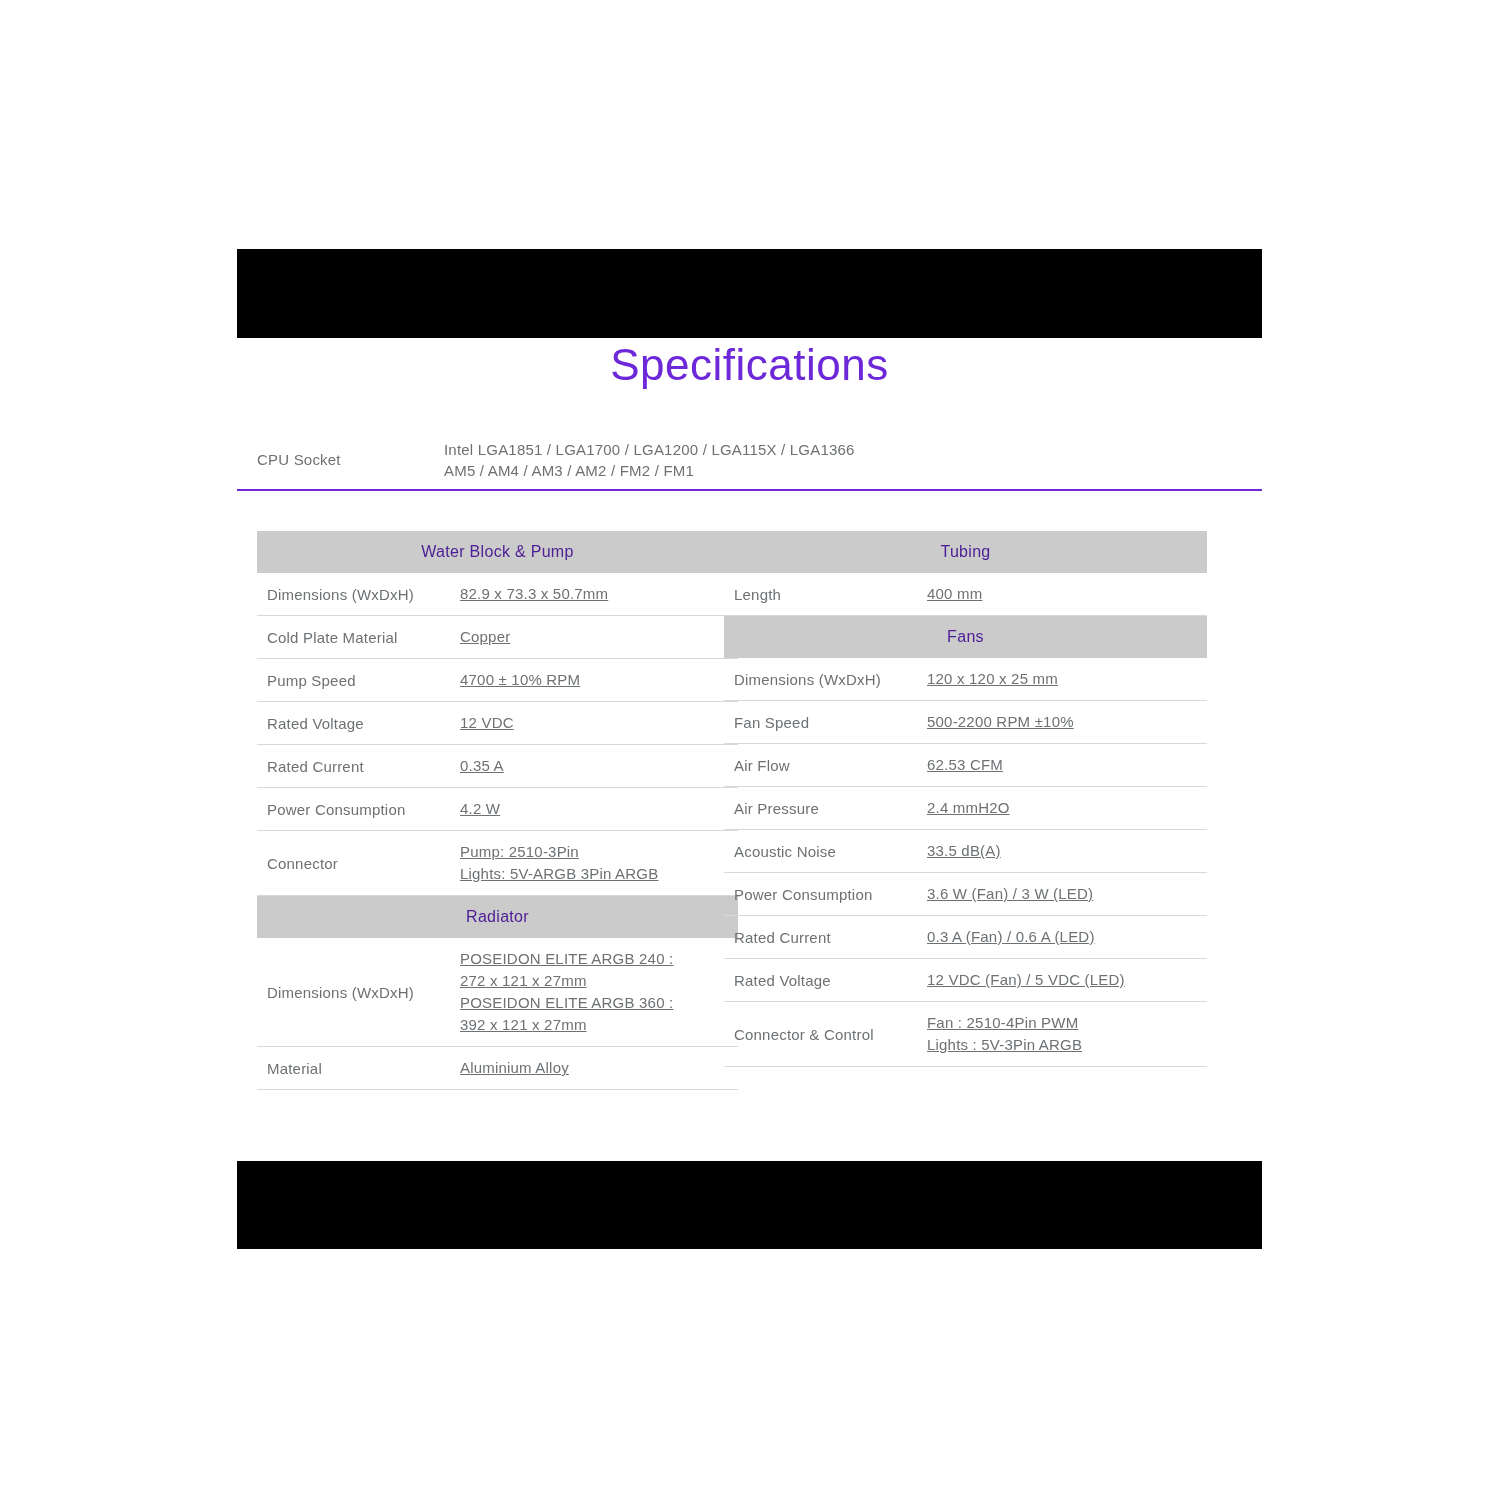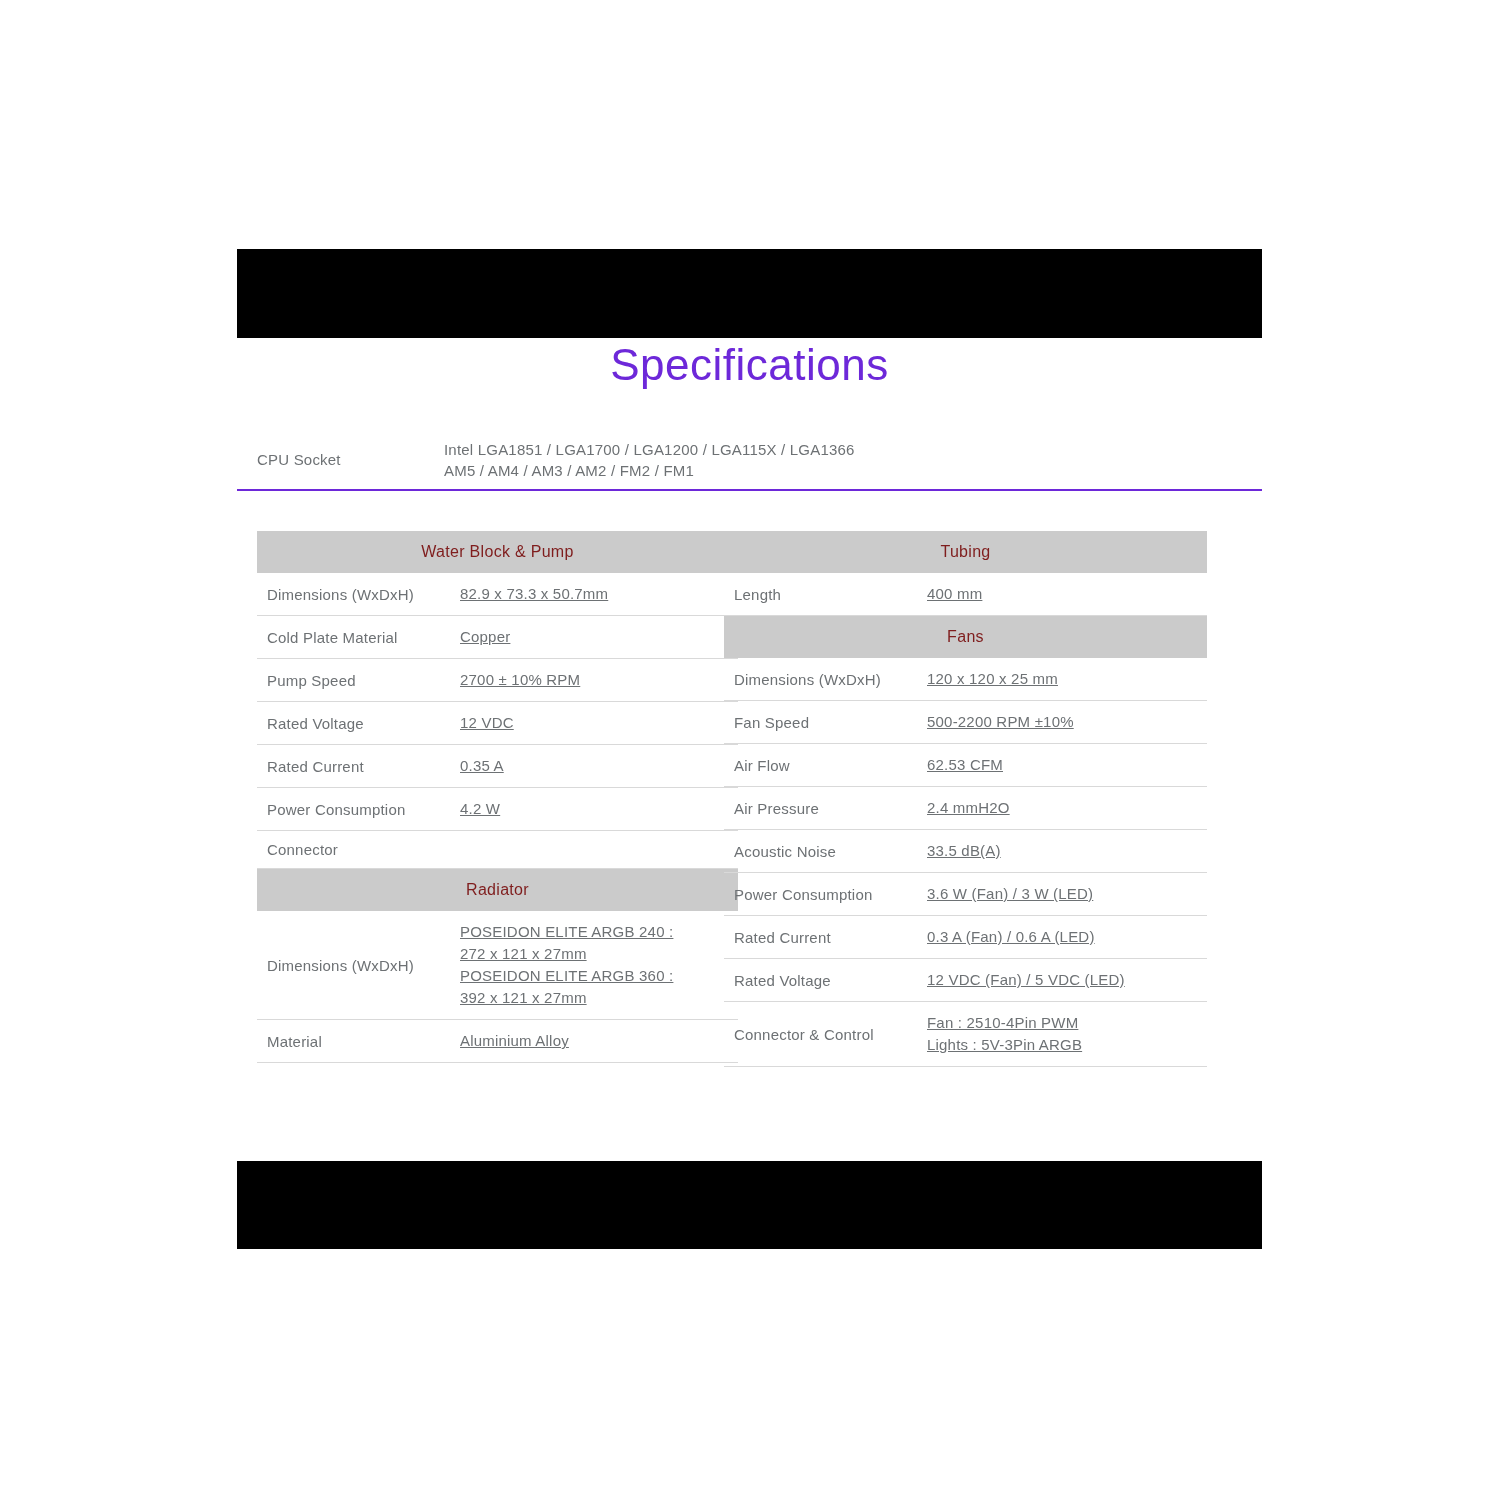--- a/index.html
+++ b/index.html
@@ -63,21 +63,21 @@
   }
   .spec-column.left  { left: 257px; width: 481px; }
   .spec-column.right { left: 724px; width: 483px; }
 
   .table-header {
     background: #cbcbcb;
     height: 42px;
     line-height: 42px;
     text-align: center;
     font-size: 16px;
-    color: #7f1d1d;
+    color: #4c1d95;
     letter-spacing: 0.3px;
   }
   .row {
     display: flex;
     border-bottom: 1px solid #d9d9d9;
     padding: 10px 0;
   }
   .cell.label {
     width: 203px;
     padding-left: 10px;
@@ -116,21 +116,21 @@
     </div>
     <div class="row">
       <div class="cell label">Cold Plate Material</div>
       <div class="cell value">
         <div class="line">Copper</div>
       </div>
     </div>
     <div class="row">
       <div class="cell label">Pump Speed</div>
       <div class="cell value">
-        <div class="line">2700 ± 10% RPM</div>
+        <div class="line">4700 ± 10% RPM</div>
       </div>
     </div>
     <div class="row">
       <div class="cell label">Rated Voltage</div>
       <div class="cell value">
         <div class="line">12 VDC</div>
       </div>
     </div>
     <div class="row">
       <div class="cell label">Rated Current</div>
@@ -139,20 +139,24 @@
       </div>
     </div>
     <div class="row">
       <div class="cell label">Power Consumption</div>
       <div class="cell value">
         <div class="line">4.2 W</div>
       </div>
     </div>
     <div class="row">
       <div class="cell label">Connector</div>
+      <div class="cell value">
+        <div class="line">Pump: 2510-3Pin</div>
+        <div class="line">Lights: 5V-ARGB 3Pin ARGB</div>
+      </div>
     </div>
 
     <div class="table-header">Radiator</div>
 
     <div class="row">
       <div class="cell label">Dimensions (WxDxH)</div>
       <div class="cell value">
         <div class="line">POSEIDON ELITE ARGB 240 :</div>
         <div class="line">272 x 121 x 27mm</div>
         <div class="line">POSEIDON ELITE ARGB 360 :</div>

